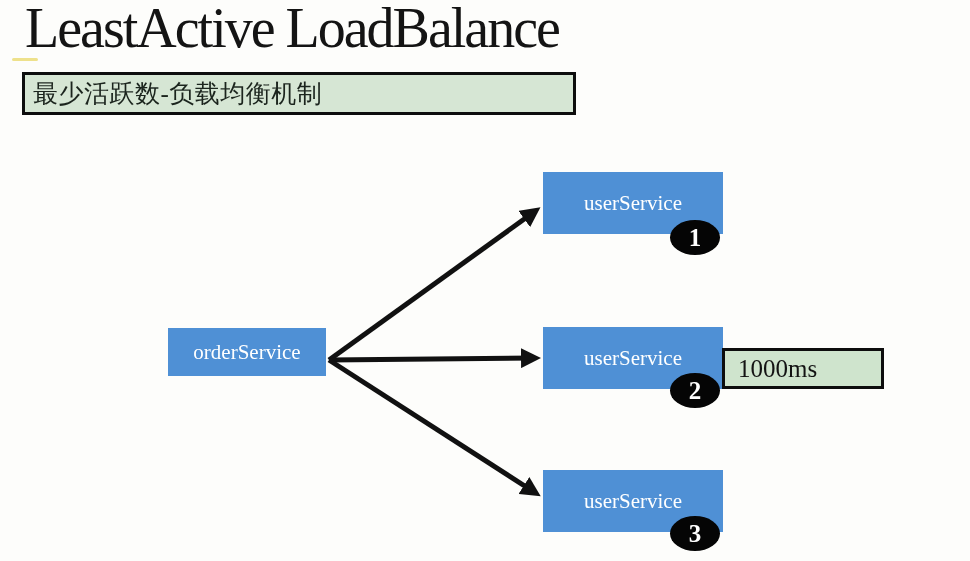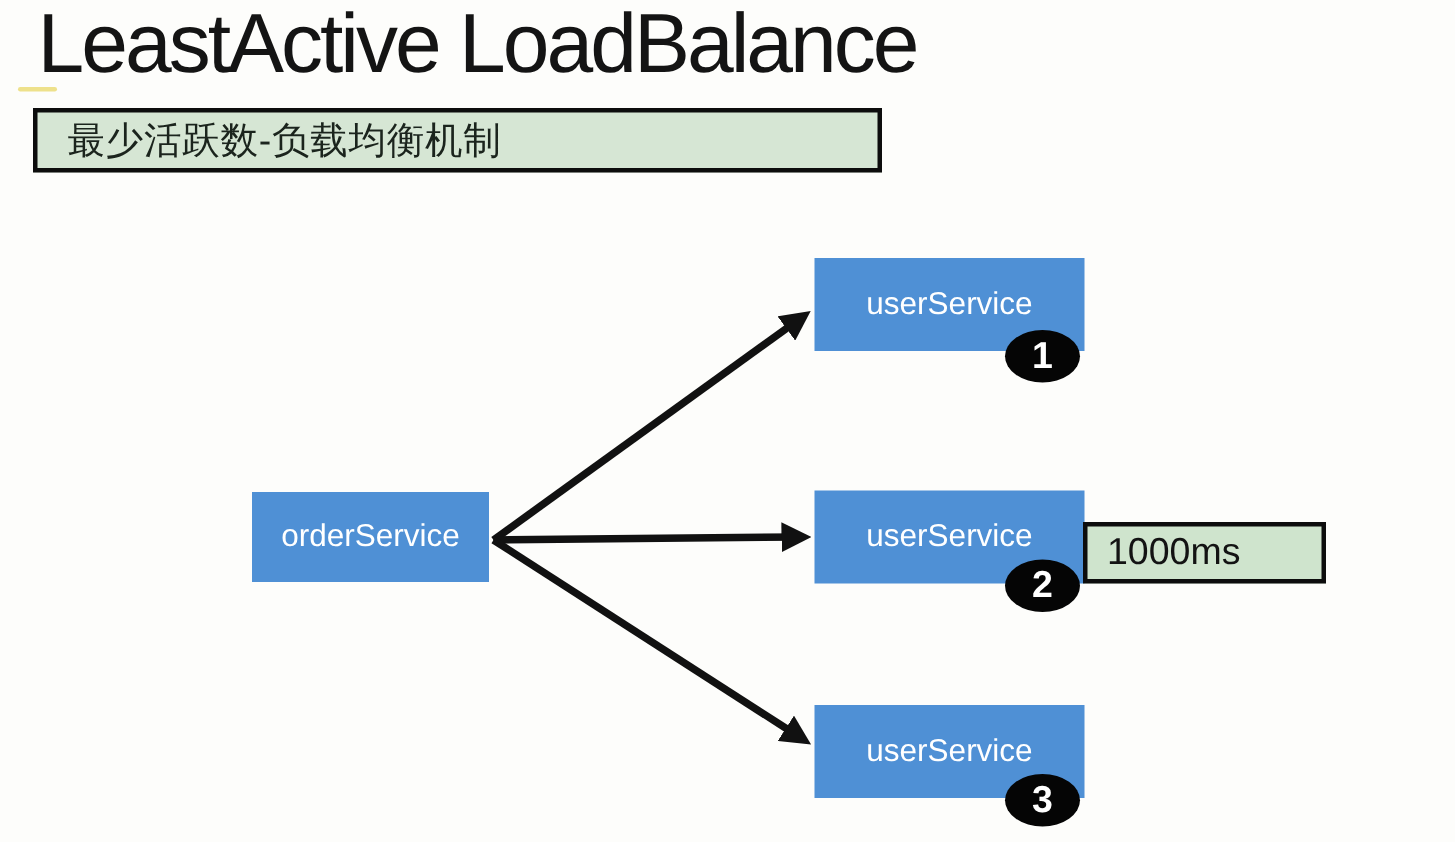--- a/index.html
+++ b/index.html
@@ -6,21 +6,21 @@
     margin: 0;
     padding: 0;
     background: #fdfdfb;
   }
   .stage {
     position: relative;
     width: 970px;
     height: 561px;
     overflow: hidden;
     background: #fdfdfb;
-    font-family: Liberation Sans, sans-serif;
+    font-family: Liberation Serif, serif;
   }
   .page-title {
     position: absolute;
     left: 25px;
     top: -4px;
     margin: 0;
     font-size: 56px;
     font-weight: 400;
     letter-spacing: -2px;
     color: #141414;
@@ -39,37 +39,37 @@
   .subtitle-box {
     position: absolute;
     left: 22px;
     top: 72px;
     width: 540px;
     height: 37px;
     background: #d6e6d4;
     border: 3px solid #0d0d0d;
     display: flex;
     align-items: center;
-    padding-left: 20px;
+    padding-left: 8px;
   }
   .subtitle-box span {
     font-size: 25px;
     color: #1b241d;
     letter-spacing: 0.5px;
   }
   .node {
     position: absolute;
     background: #4f90d5;
     color: #ffffff;
     display: flex;
     align-items: center;
     justify-content: center;
     font-size: 21px;
   }
-  .node.source { left: 168px; top: 328px; width: 158px; height: 60px; }
+  .node.source { left: 168px; top: 328px; width: 158px; height: 48px; }
   .node.target { left: 543px; width: 180px; height: 62px; }
   .node.t0 { top: 172px; }
   .node.t1 { top: 327px; }
   .node.t2 { top: 470px; }
   .latency {
     position: absolute;
     left: 722px;
     width: 143px;
     height: 35px;
     background: #cfe4cd;

